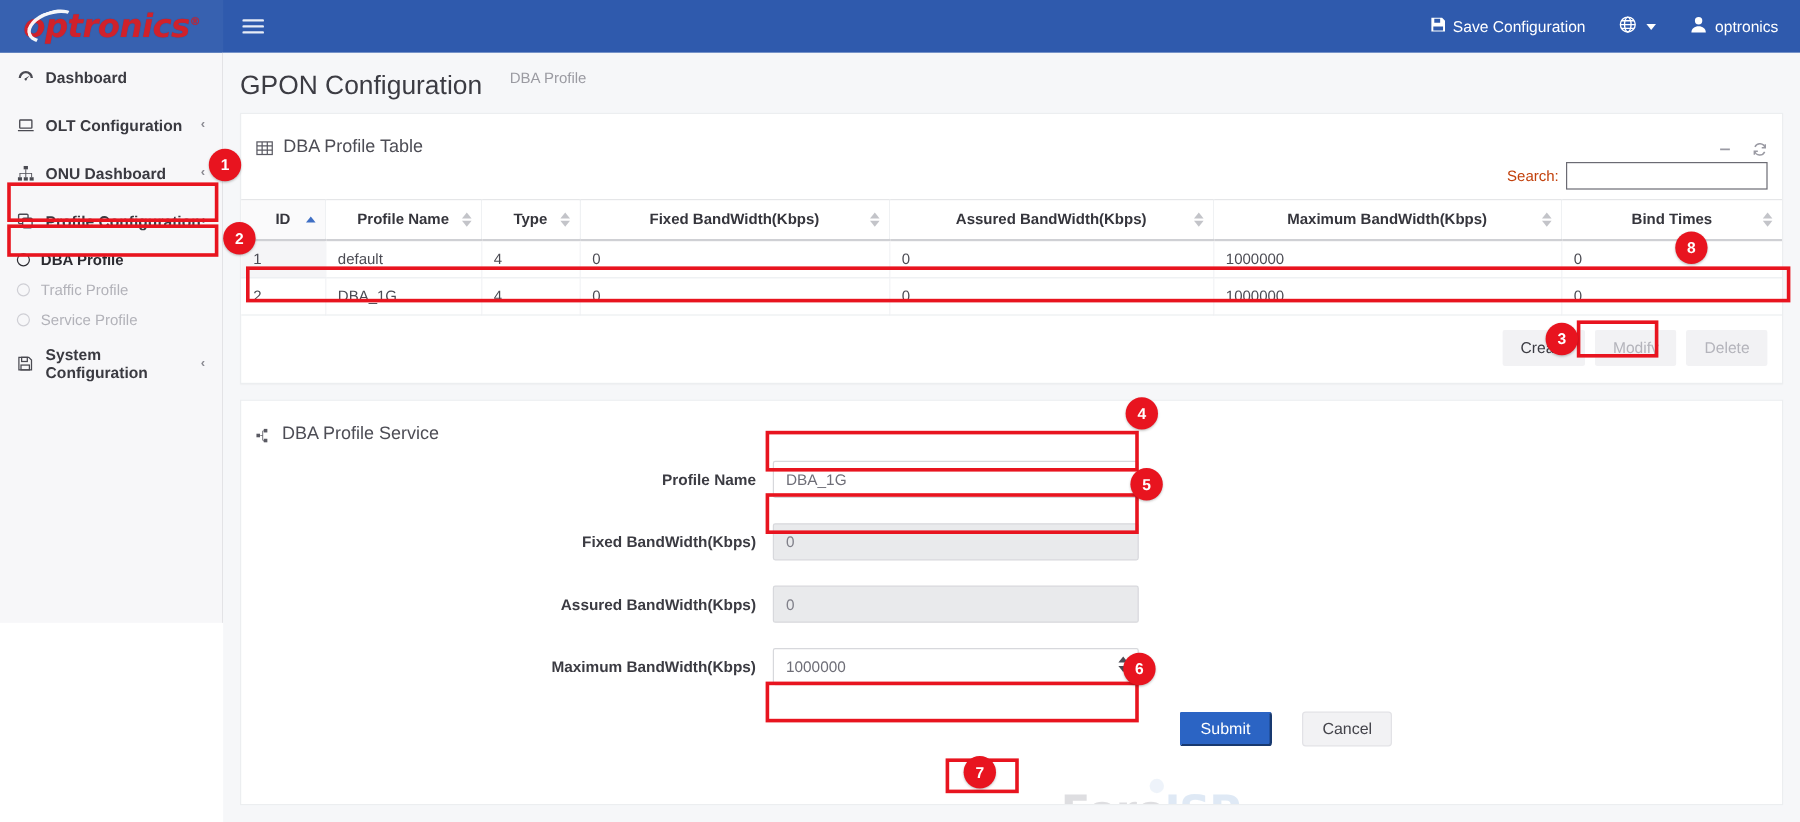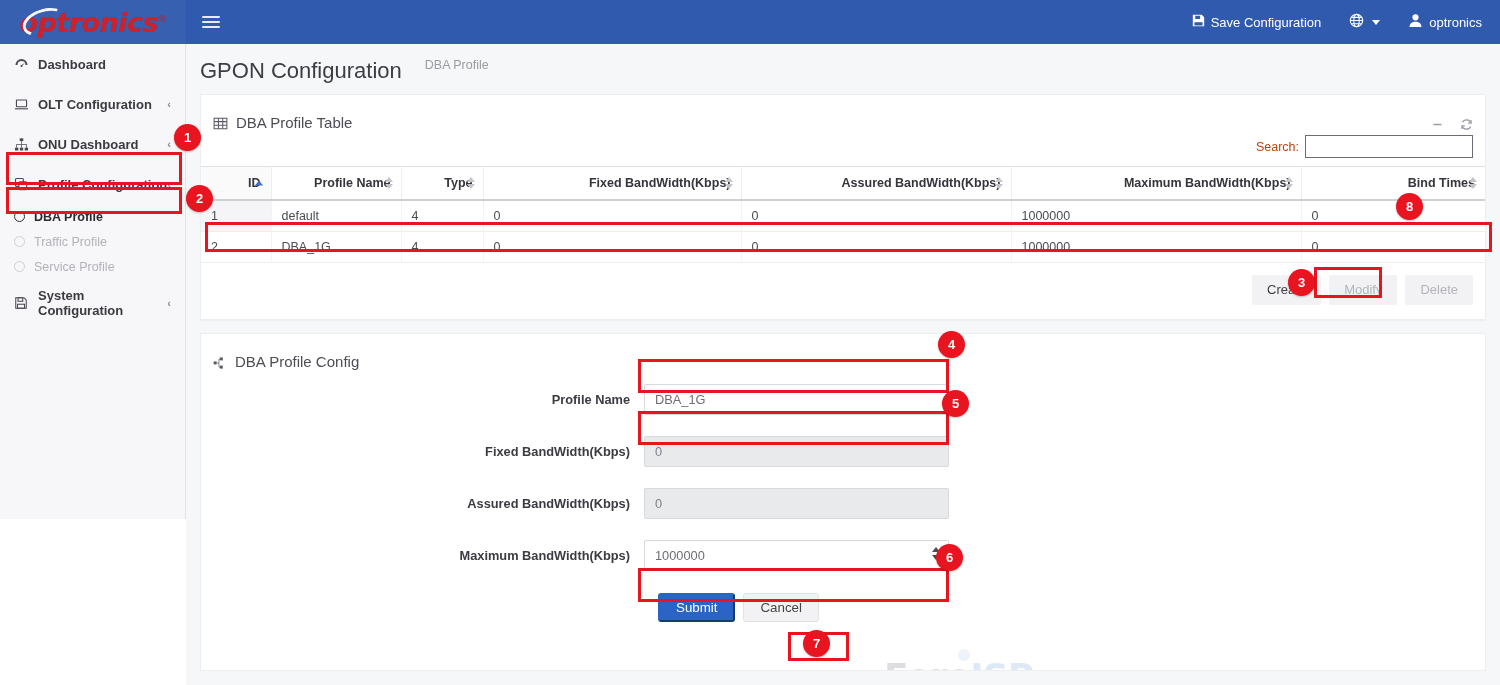--- a/index.html
+++ b/index.html
@@ -148,21 +148,21 @@
   .searchbar input {
     width: 168px; height: 23px;
     border: 1px solid #6b6b73;
     font-size: 12px; padding: 0 5px;
     font-family: "Liberation Sans", sans-serif;
     outline: none;
   }
 
   table.dt { width: 100%; border-collapse: collapse; font-size: 12.5px; }
   table.dt thead th {
-    text-align: right; font-weight: bold; color: #35353c;
+    text-align: center; font-weight: bold; color: #35353c;
     padding: 9px 10px; border-top: 1px solid #dfe0e3; border-bottom: 2px solid #cfd0d4;
     position: relative; background:#fff; white-space: nowrap;
     border-right: 1px solid #eceef0;
     cursor: pointer;
   }
   table.dt thead th.sorted { background: #fafafb; }
   table.dt thead th:last-child { border-right: none; }
   .sort-both, .sort-asc {
     position: absolute; right: 8px; top: 50%; transform: translateY(-50%);
     display: flex; flex-direction: column; gap: 2px;
@@ -240,21 +240,21 @@
   .spin {
     position: absolute; right: 9px; top: 7px;
     display: flex; flex-direction: column; gap: 3px; pointer-events: none;
   }
   .spin i { width:0;height:0;border-left:4px solid transparent;border-right:4px solid transparent; display:block; }
   .spin i.up { border-bottom: 5px solid #4c4c55; }
   .spin i.dn { border-top: 5px solid #4c4c55; }
   .tips { font-size: 12.5px; color: #2f9e3f; margin-left: 14px; white-space: nowrap; }
 
   .submit-row {
-    display: flex; justify-content: flex-start; gap: 8px;
+    display: flex; justify-content: center; gap: 25px;
     margin-left: 443px; padding-left: 14px; margin-top: 22px;
   }
 
   
   .watermark {
     position: absolute;
     left: 683px; top: 322px;
     font-size: 36px; font-weight: bold;
     font-family: "DejaVu Sans", sans-serif;
     letter-spacing: -1px;
@@ -539,21 +539,21 @@
         <span class="ch-ico">
           <svg width="14" height="14" viewBox="0 0 16 16" fill="#5a5a63">
               <rect x="0.8" y="6.2" width="3.4" height="3.4"></rect>
               <rect x="7.8" y="1.6" width="3.4" height="3.4"></rect>
               <rect x="7.8" y="11" width="3.4" height="3.4"></rect>
               <path d="M4.4 7.6h2.4v.8H4.4z"></path>
               <path d="M6.4 3.3h.8v9.4h-.8z"></path>
               <path d="M7.2 3.1h1v.8h-1zM7.2 12.5h1v.8h-1z"></path>
             </svg>
         </span>
-        <span>DBA Profile Config</span>
+        <span>DBA Profile Service</span>
       </div>
 
       <div style="padding-top:14px; position:relative; z-index:10;">
 
         <div class="form-row">
           <div class="form-label">Profile Name</div>
           <div class="fld-wrap">
             <input class="fld" type="text" value="DBA_1G" style="">
           </div>
         </div>

